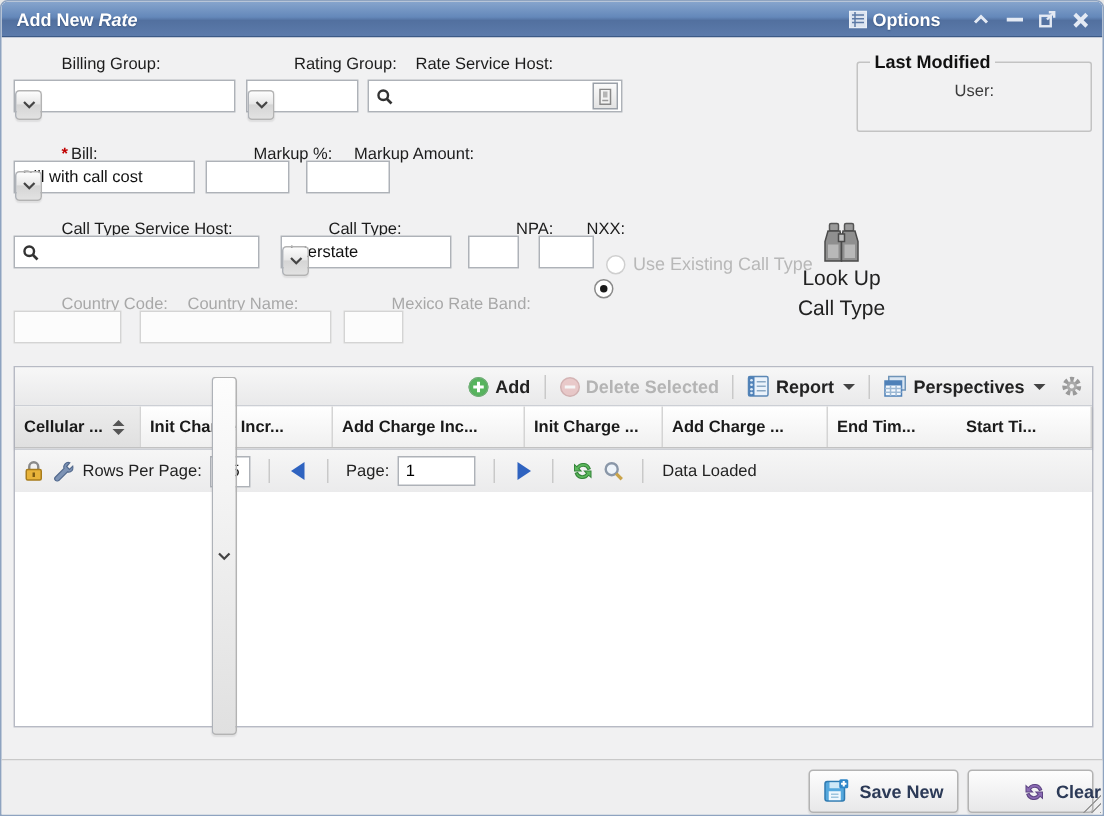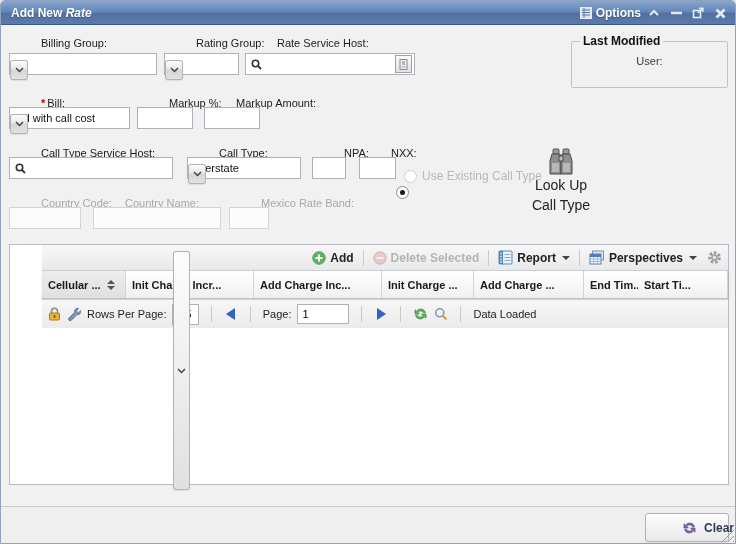--- a/index.html
+++ b/index.html
@@ -14,21 +14,21 @@
     position:absolute; left:0; top:0; width:100%; height:24px;
     background:linear-gradient(#87a5cd 0%, #6488ba 45%, #52709f 55%, #5c7bab 100%);
     border-bottom:1px solid #3c5a86; border-radius:4px 4px 0 0;
     display:flex; align-items:center; color:#fff;
   }
   #titlebar .title { font-size:12px; font-weight:bold; margin-left:10px; text-shadow:0 1px 1px #3a5680; }
   #titlebar .title .em { font-style:italic; }
   .tb-right { position:absolute; right:6px; top:0; height:24px; display:flex; align-items:center; gap:4px; }
   .tb-btn { width:18px; height:18px; display:flex; align-items:center; justify-content:center; cursor:pointer; }
   .options-btn { display:flex; align-items:center; gap:4px; font-size:12px; font-weight:bold; color:#fff;
-    cursor:pointer; text-shadow:0 1px 1px #3a5680; }
+    margin-right:14px; cursor:pointer; text-shadow:0 1px 1px #3a5680; }
   
   .lbl { position:absolute; font-size:11px; color:#1c1c1c; white-space:nowrap;padding-left:32px; }
   .lbl.dis { color:#a8a8a8; }
   .req { color:#c00000; font-weight:bold; margin-right:2px; }
   .inp {
     position:absolute; height:22px; background:#fff; border:1px solid #aeb2b8;
     font-family:"Liberation Sans",sans-serif; font-size:11px; padding:0 4px; color:#222;
   }
   .inp.dis { background:#fcfcfc; border-color:#d4d4d4; }
   .combo { position:absolute; height:22px; background:#fff; border:1px solid #aeb2b8; display:flex; align-items:center; cursor:pointer; }
@@ -51,21 +51,21 @@
   fieldset.lastmod legend { font-size:12px; font-weight:bold; color:#111; padding:0 3px; }
   fieldset.lastmod .line { font-size:11px; color:#3c3c3c; margin-top:6px;text-align:center; }
   .radio-row { position:absolute; display:flex; align-items:center; gap:5px; cursor:pointer; }
   .radio { width:13px; height:13px; border-radius:50%; background:#fff; border:1px solid #8a8a8a; position:relative; }
   .radio.dis { border-color:#cfcfcf; }
   .radio.checked::after { content:""; position:absolute; left:3px; top:3px; width:5px; height:5px; border-radius:50%; background:#1a1a1a; }
   .radio-row .rlbl { font-size:12px; color:#111; }
   .radio-row.dis .rlbl { color:#b8b8b8; }
   .lookup-txt { position:absolute; font-size:14px; color:#222; text-align:center; width:90px; cursor:pointer; }
   
-  #grid { position:absolute; left:8px; top:243px; width:720px; height:241px; border:1px solid #b7bac4; background:#fff;padding-left:32px; }
+  #grid { position:absolute; left:8px; top:243px; width:720px; height:241px; border:1px solid #b7bac4; background:#fff; }
   #gtoolbar {
     height:26px; background:linear-gradient(#f7f7f7,#e9e9ea); border-bottom:1px solid #cdd0d6;
     display:flex; align-items:center; justify-content:flex-end; padding-right:6px; gap:6px; font-size:12px;
   }
   .tool-item { display:flex; align-items:center; gap:4px; cursor:pointer; color:#222; font-weight:bold; }
   .tool-item.disabled { color:#b4b4b4; cursor:default; }
   .tool-sep { width:1px; height:16px; background:#c9c9c9; margin:0 3px; }
   .caret { width:0; height:0; border-left:4px solid transparent; border-right:4px solid transparent; border-top:4px solid #444; margin-left:2px; }
   #gheader { height:28px; display:flex; border-bottom:1px solid #c2c2c2; background:linear-gradient(#ffffff,#f0f0f0); box-shadow:0 1px 2px rgba(0,0,0,.12); }
   .hcell {
@@ -412,20 +412,35 @@
             <line x1="8.8" y1="8.8" x2="12.5" y2="12.5" stroke="#c9a34a" stroke-width="2.2"></line>
           </svg>
       </span>
       <div class="pg-sep"></div>
       <span>Data Loaded</span>
     </div>
   </div>
 
   <div id="bottom-sep"></div>
   <div id="btnbar">
+    <div class="btn" style="right:98px; width:100px;">
+      <span>
+        <svg width="17" height="17" viewBox="0 0 17 17">
+            <rect x="1" y="2" width="13" height="13" rx="1.5" fill="#55a8dd" stroke="#2f7ab0"></rect>
+            <rect x="4" y="2.5" width="7" height="4" fill="#cfe8f7"></rect>
+            <rect x="3.5" y="8.5" width="8" height="6" fill="#eef7fd"></rect>
+            <line x1="5" y1="10.5" x2="10" y2="10.5" stroke="#9cc4dd"></line>
+            <line x1="5" y1="12.5" x2="10" y2="12.5" stroke="#9cc4dd"></line>
+            <rect x="10.5" y="0.5" width="6" height="6" rx="1" fill="#2f86c8"></rect>
+            <line x1="13.5" y1="1.7" x2="13.5" y2="5.3" stroke="#fff" stroke-width="1.4"></line>
+            <line x1="11.7" y1="3.5" x2="15.3" y2="3.5" stroke="#fff" stroke-width="1.4"></line>
+          </svg>
+      </span>
+      <span>Save New</span>
+    </div>
     <div class="btn" style="right:8px; width:84px;padding-left:42px;">
       <span>
         <svg width="15" height="14" viewBox="0 0 15 14">
             <path d="M12.5 5.5 A5 5 0 0 0 3.6 4.2 L2 2.8 L2 7 L6.4 7 L4.9 5.4 A3.4 3.4 0 0 1 10.9 6 Z" fill="#8b6bb5" stroke="#5d4482" stroke-width="0.7"></path>
             <path d="M2.5 8.5 A5 5 0 0 0 11.4 9.8 L13 11.2 L13 7 L8.6 7 L10.1 8.6 A3.4 3.4 0 0 1 4.1 8 Z" fill="#8b6bb5" stroke="#5d4482" stroke-width="0.7"></path>
           </svg>
       </span>
       <span>Clear</span>
     </div>
   </div>

